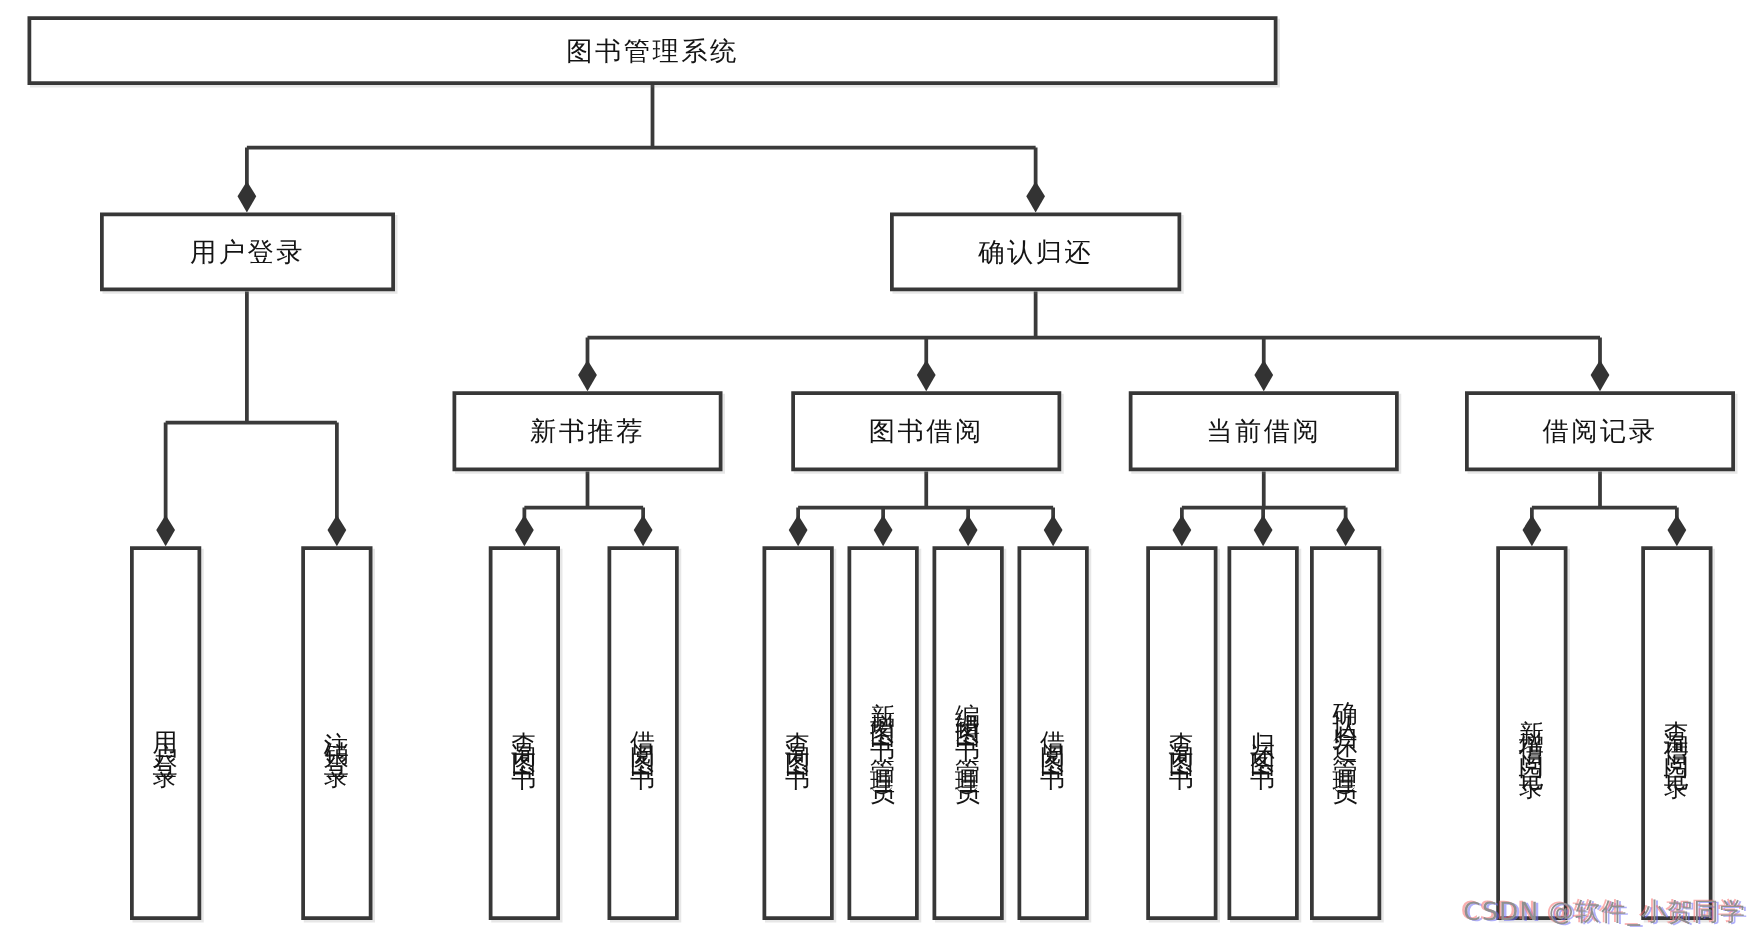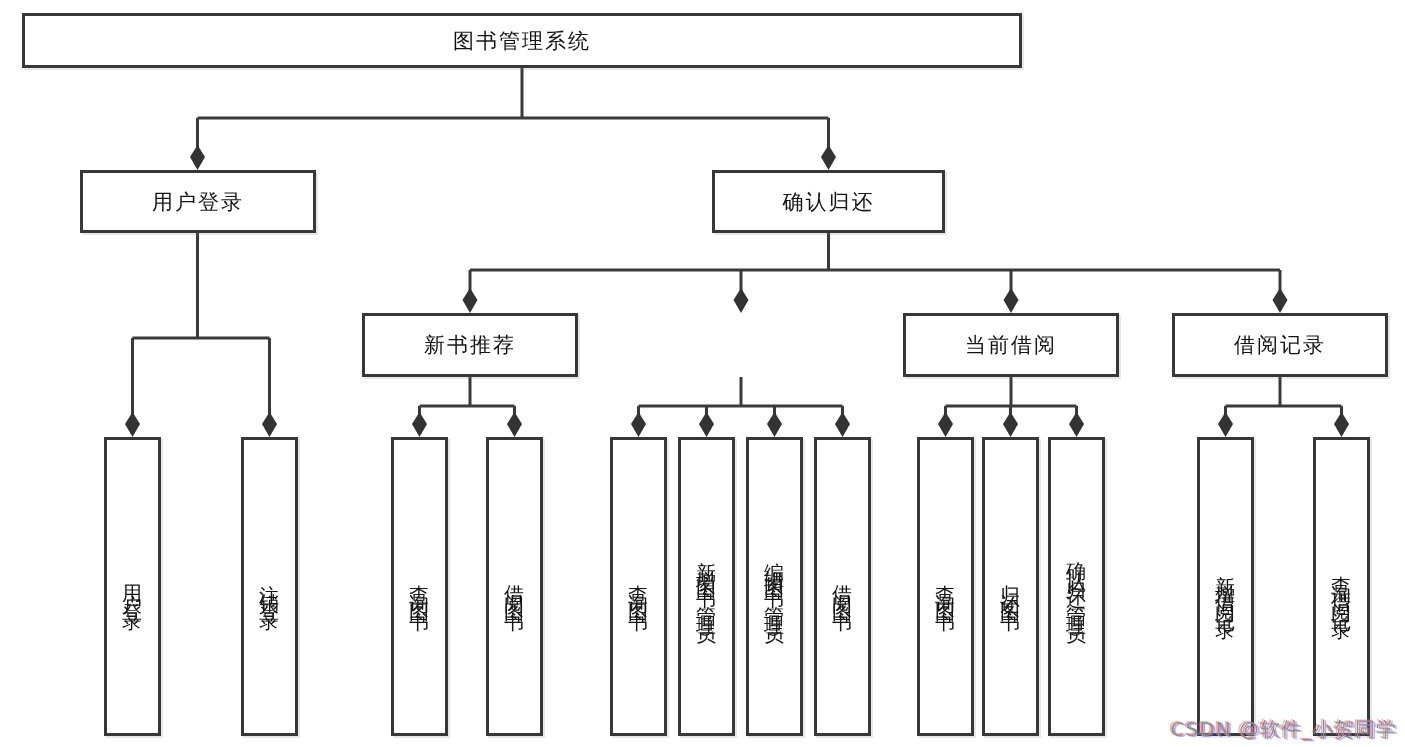--- a/index.html
+++ b/index.html
@@ -89,20 +89,23 @@
   <div id="n-login" class="hbox">
     <span class="label">用户登录</span>
   </div>
   <div id="n-mgmt" class="hbox">
     <span class="label">确认归还</span>
   </div>
 
   <div id="n-rec" class="hbox">
     <span class="label">新书推荐</span>
   </div>
+  <div id="n-borrow" class="hbox">
+    <span class="label">图书借阅</span>
+  </div>
   <div id="n-records" class="hbox">
     <span class="label">借阅记录</span>
   </div>
   <div id="n-current" class="hbox">
     <span class="label">当前借阅</span>
   </div>
 
   <div id="lf-a1" class="vbox">
     <span class="vtext">用户登录</span>
   </div>

